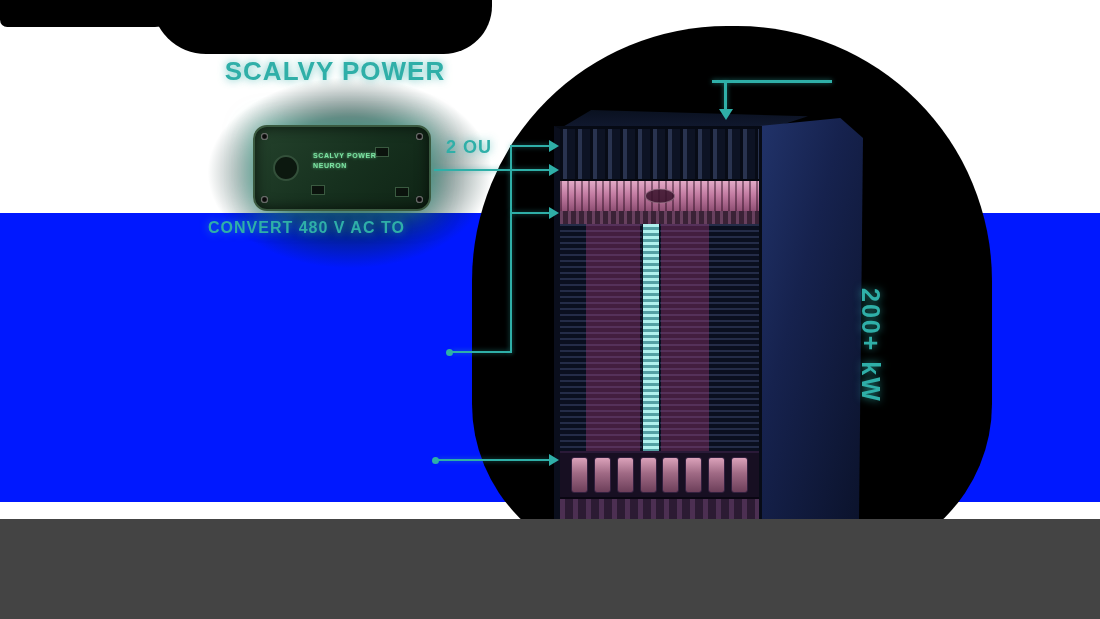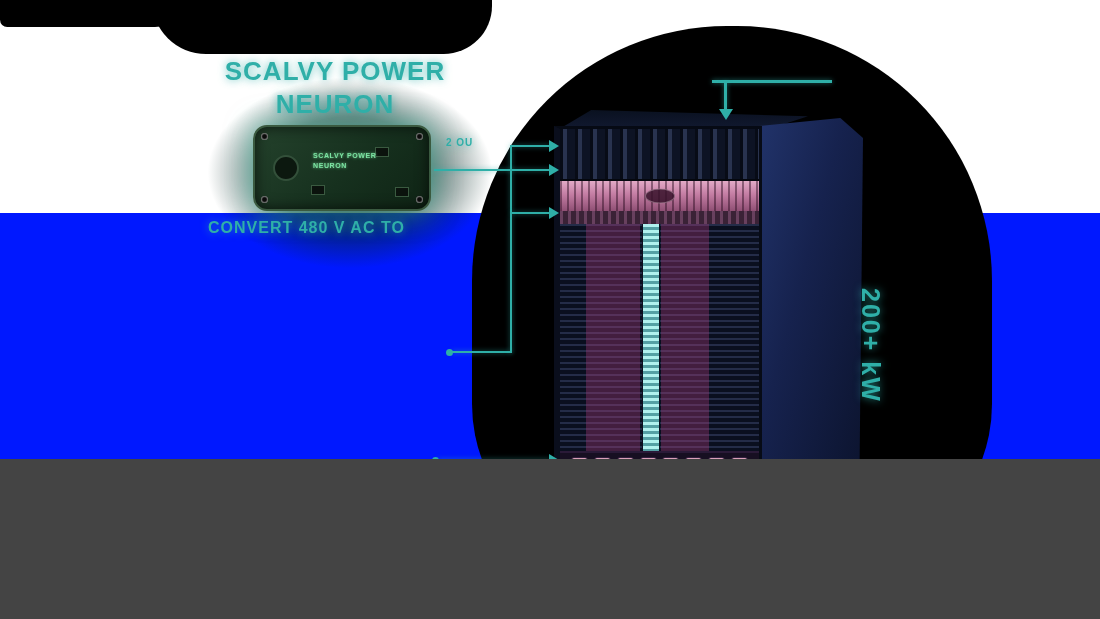--- a/index.html
+++ b/index.html
@@ -1,18 +1,18 @@
 <!DOCTYPE html>
 <html><head>
 <meta charset="utf-8">
 <style>
   * { margin:0; padding:0; box-sizing:border-box; }
   body { background:#444; font-family:"Liberation Sans", sans-serif; }
   .canvas {
-    position:relative; width:1100px; height:459px; margin:0 auto;
+    position:relative; width:1100px; height:519px; margin:0 auto;
     background:#ffffff; overflow:hidden;
   }
 
   
   .blob { position:absolute; }
   .blob-black-tl   { left:0; top:0; width:182px; height:27px; background:#000; border-radius:0 0 30px 8px; z-index:1; }
   .blob-black-top  { left:152px; top:0; width:340px; height:54px; background:#000; border-radius:0 0 85px 95px; z-index:1; }
   .blob-blue-left  { left:0; top:213px; width:508px; height:289px; background:#0018FF; z-index:1; }
   .blob-blue-right { left:933px; top:213px; width:167px; height:289px; background:#0018FF; z-index:1; }
   .blob-black-arch { left:472px; top:26px; width:520px; height:538px; background:#000;
@@ -23,21 +23,21 @@
       rgba(6,36,33,0.92) 0%, rgba(7,42,38,0.6) 42%, rgba(8,45,42,0) 72%);
   }
 
   
   .teal-text {
     position:absolute; color:#2FAFA8; font-weight:bold; letter-spacing:1px;
     text-shadow:0 0 8px rgba(47,175,168,0.75); z-index:6;
   }
   .diagram-title { left:195px; top:55px; width:280px; text-align:center; font-size:26px; line-height:1.25; }
   .converter-note { left:208px; top:216px; width:272px; font-size:16px; line-height:1.5; }
-  .label-2ou { left:446px; top:137px; font-size:10px;text-align:right; }
+  .label-2ou { left:446px; top:137px; font-size:18px;text-align:right; }
   .label-480 { left:700px; top:50px; width:150px; text-align:center; font-size:22px; }
   .label-cap  { left:225px; top:344px; font-size:15px; }
   .label-batt { left:236px; top:452px; font-size:15px; }
   .label-kw {
     left:856px; top:288px; height:170px; font-size:25px; letter-spacing:2px;
     writing-mode:vertical-rl;
   }
 
   
   .line { position:absolute; background:#2FAFA8; z-index:6; box-shadow:0 0 5px rgba(47,175,168,0.6); }
@@ -121,21 +121,20 @@
 
   <div class="blob blob-black-tl"></div>
   <div class="blob blob-black-top"></div>
   <div class="blob blob-blue-left"></div>
   <div class="blob blob-blue-right"></div>
   <div class="blob blob-black-arch"></div>
   <div class="blob glow-teal"></div>
 
   <div class="teal-text diagram-title">
     <span style="display:block">SCALVY POWER</span>
-    <span style="display:block">NEURON</span>
   </div>
 
   <div class="pcb">
     <div class="screw screw-tl"></div>
     <div class="screw screw-tr"></div>
     <div class="screw screw-bl"></div>
     <div class="screw screw-br"></div>
     <div class="round-comp"></div>
     <div class="chip chip-a"></div>
     <div class="chip chip-b"></div>

